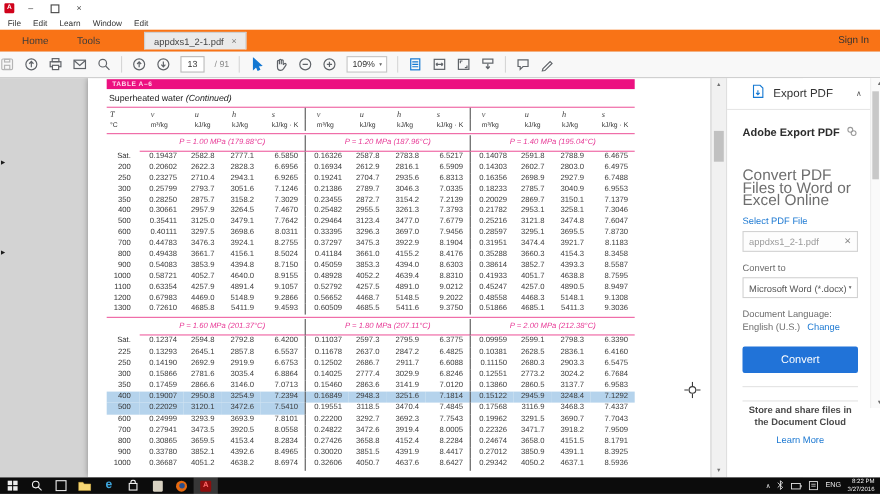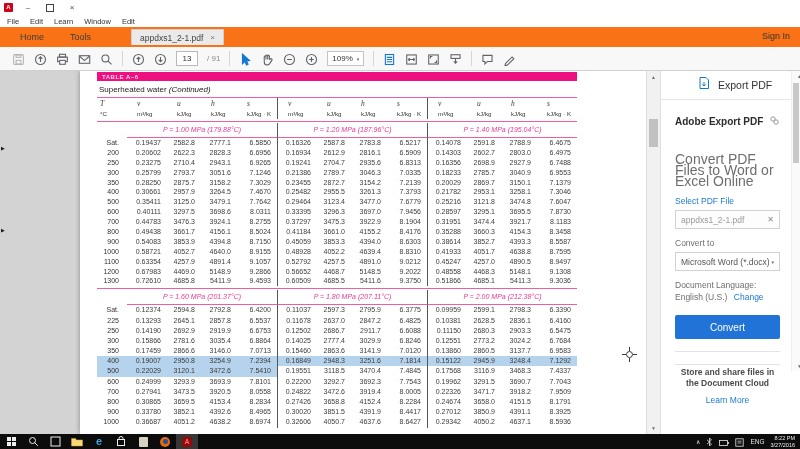--- a/index.html
+++ b/index.html
@@ -14,21 +14,21 @@
   .max-glyph{width:6px;height:6px;border:1px solid #444;display:inline-block;}
   
   #menubar{position:absolute;left:0;top:15px;width:800px;height:12px;background:#fff;display:flex;align-items:center;gap:11px;padding-left:7px;font-size:7.5px;color:#333;}
   
   #tabbar{position:absolute;left:0;top:27px;width:800px;height:20px;background:#f97316;border-bottom:1px solid #d8d8d8;display:flex;align-items:center;font-size:9px;color:#3c3c3c;}
   .tab-plain{margin-left:14px;padding:2px 6px;}
   .doc-tab{margin-left:34px;height:15px;display:flex;align-items:center;gap:7px;background:#eaeaea;border:1px solid #cfcfcf;border-bottom:none;padding:0 8px;font-size:8.5px;color:#444;}
   .doc-tab .close-x{color:#777;font-size:8px;}
   .sign-in{position:absolute;right:10px;top:4px;font-size:9px;color:#333;}
   
-  #toolbar{position:absolute;left:0;top:47px;width:800px;height:24px;background:#f8f8f8;border-bottom:1px solid #d0d0d0;display:flex;align-items:center;gap:9px;padding-left:12px;box-sizing:border-box;}
+  #toolbar{position:absolute;left:0;top:47px;width:800px;height:24px;background:#f8f8f8;border-bottom:1px solid #d0d0d0;display:flex;align-items:center;gap:9px;box-sizing:border-box;}
   .tb-ico{width:13px;height:13px;display:inline-block;}
   .tb-sep{width:1px;height:15px;background:#d6d6d6;}
   .pagebox{width:20px;height:13px;background:#fff;border:1px solid #b9b9b9;font-size:8px;color:#333;text-align:center;line-height:13px;}
   .pagecount{font-size:8px;color:#8a8a8a;}
   .zoombox{height:13px;border:1px solid #c4c4c4;background:#fff;display:flex;align-items:center;gap:4px;padding:0 4px;font-size:8px;color:#333;}
   .caret{font-size:5px;color:#666;}
   
   #main{position:absolute;left:0;top:71px;width:800px;height:363px;}
   #docarea{position:absolute;left:0;top:0;width:730px;height:363px;background:#d3d3d3;overflow:hidden;}
   #page{position:absolute;left:80px;top:0;width:566px;height:363px;background:#fff;box-shadow:0 0 5px rgba(0,0,0,.35);}
@@ -51,21 +51,21 @@
   #sec1-body .cell{height:9.9px;line-height:9.9px;}
   #sec2-body .cell{height:10.2px;line-height:10.2px;}
   .cell.tcol{padding-right:8px;color:#333;}
   .hl{background:#b5d3ec;}
   
   #docscroll{position:absolute;left:646px;top:0;width:14px;height:363px;background:#f1f1f1;border-left:1px solid #dcdcdc;box-sizing:border-box;}
   .scr-arrow{position:absolute;left:0;width:13px;text-align:center;font-size:5px;color:#707070;}
   #doc-thumb{position:absolute;left:2px;top:48px;width:9px;height:28px;background:#c1c1c1;}
   
   #sidebar{position:absolute;left:660px;top:0;width:140px;height:363px;background:#fff;border-left:1px solid #dfdfdf;box-sizing:border-box;}
-  #panel-head{height:28px;display:flex;align-items:center;gap:7px;padding-left:36px;border-bottom:1px solid #e6e6e6;}
+  #panel-head{height:28px;display:flex;align-items:center;gap:7px;padding-left:21px;border-bottom:1px solid #e6e6e6;}
   #panel-head .ph-label{font-size:10.5px;color:#333;}
   #panel-head .ph-chev{margin-left:14px;font-size:7px;color:#555;}
   #panel-body{padding:12px 20px 0 14px;}
   .sb-title-row{display:flex;align-items:center;justify-content:space-between;}
   .sb-title{font-size:10px;font-weight:bold;color:#2c2c2c;}
   .sb-desc{margin-top:24px;font-size:14px;color:#6e6e6e;line-height:11px;}
   .sb-link{color:#1d79d2;font-size:8.5px;margin-top:9px;}
   .sb-box{margin-top:4px;height:17px;border:1px solid #d2d2d2;background:#fdfdfd;display:flex;align-items:center;justify-content:space-between;padding:0 5px;font-size:8.5px;color:#9a9a9a;}
   .sb-box .x{color:#8a8a8a;font-size:8px;}
   .sb-label{margin-top:9px;font-size:8.5px;color:#6e6e6e;}

